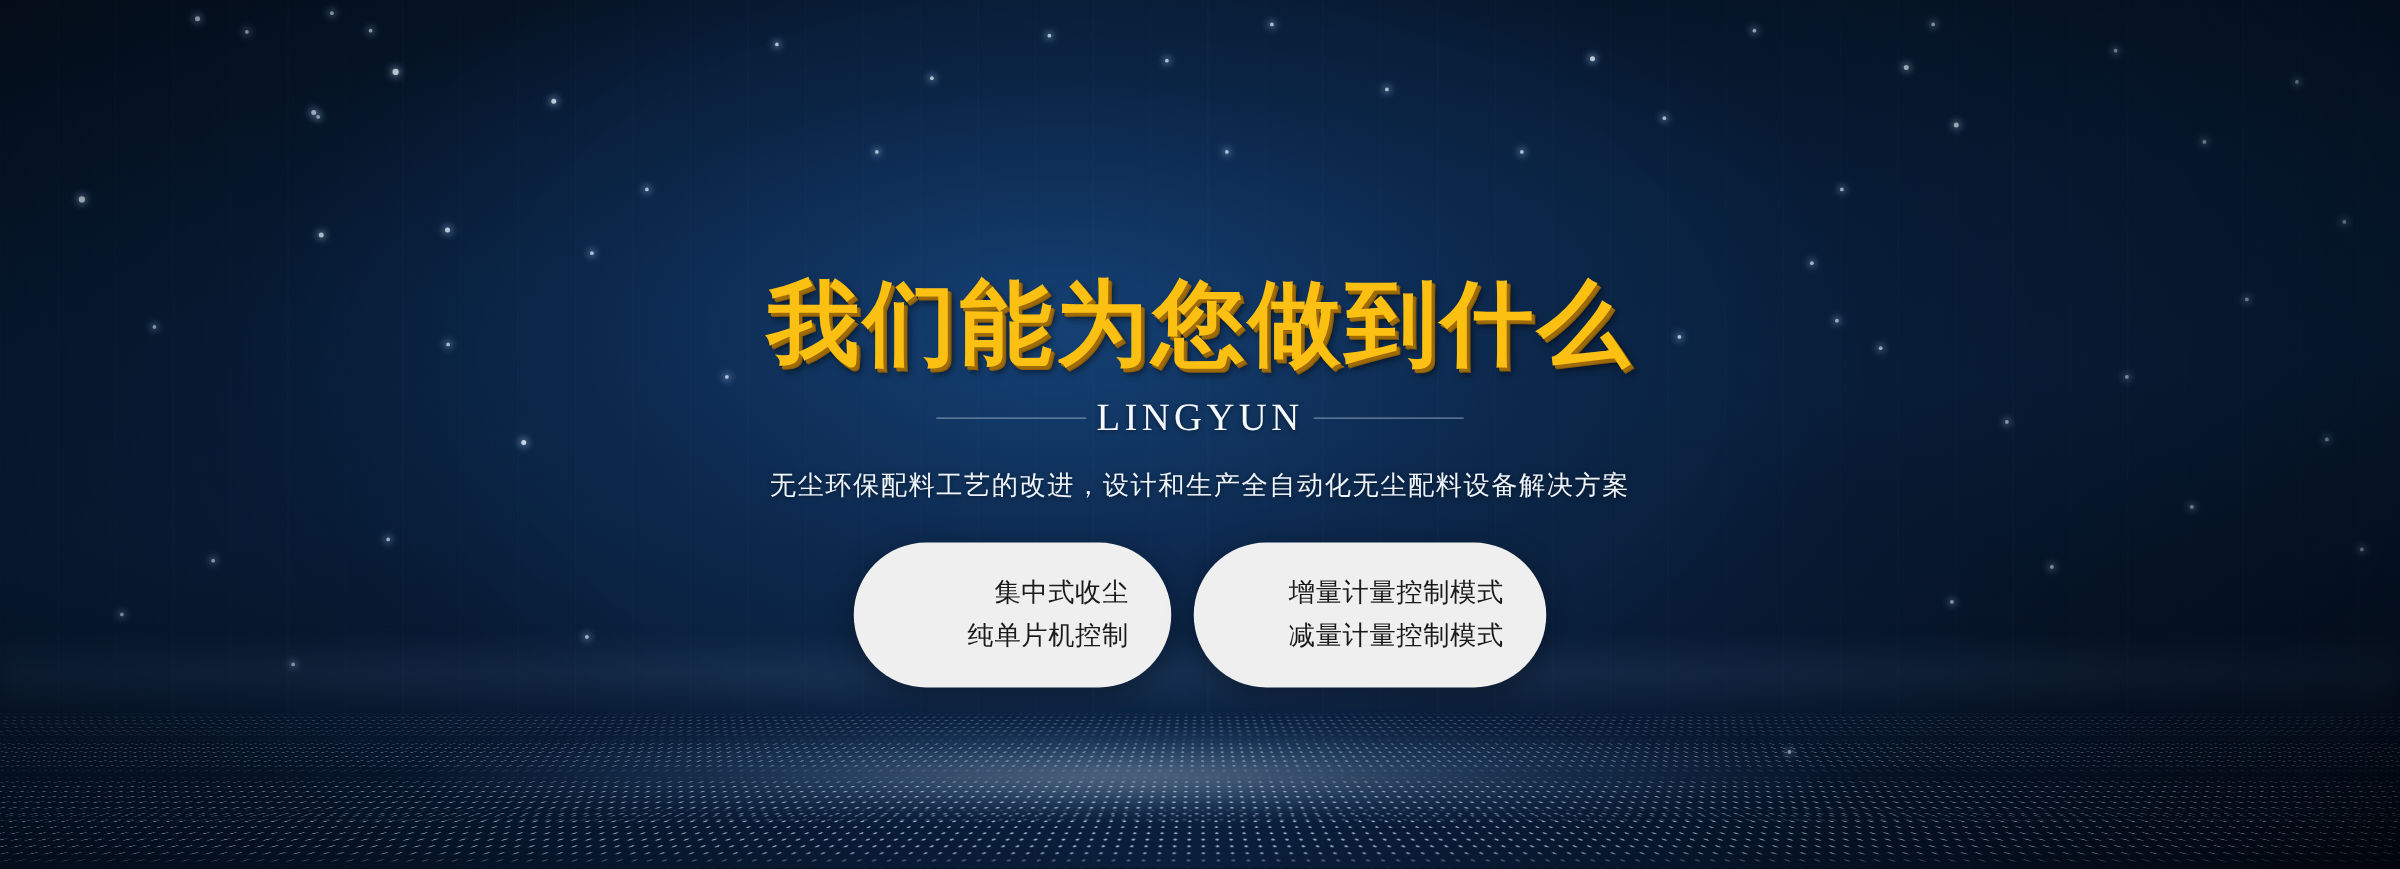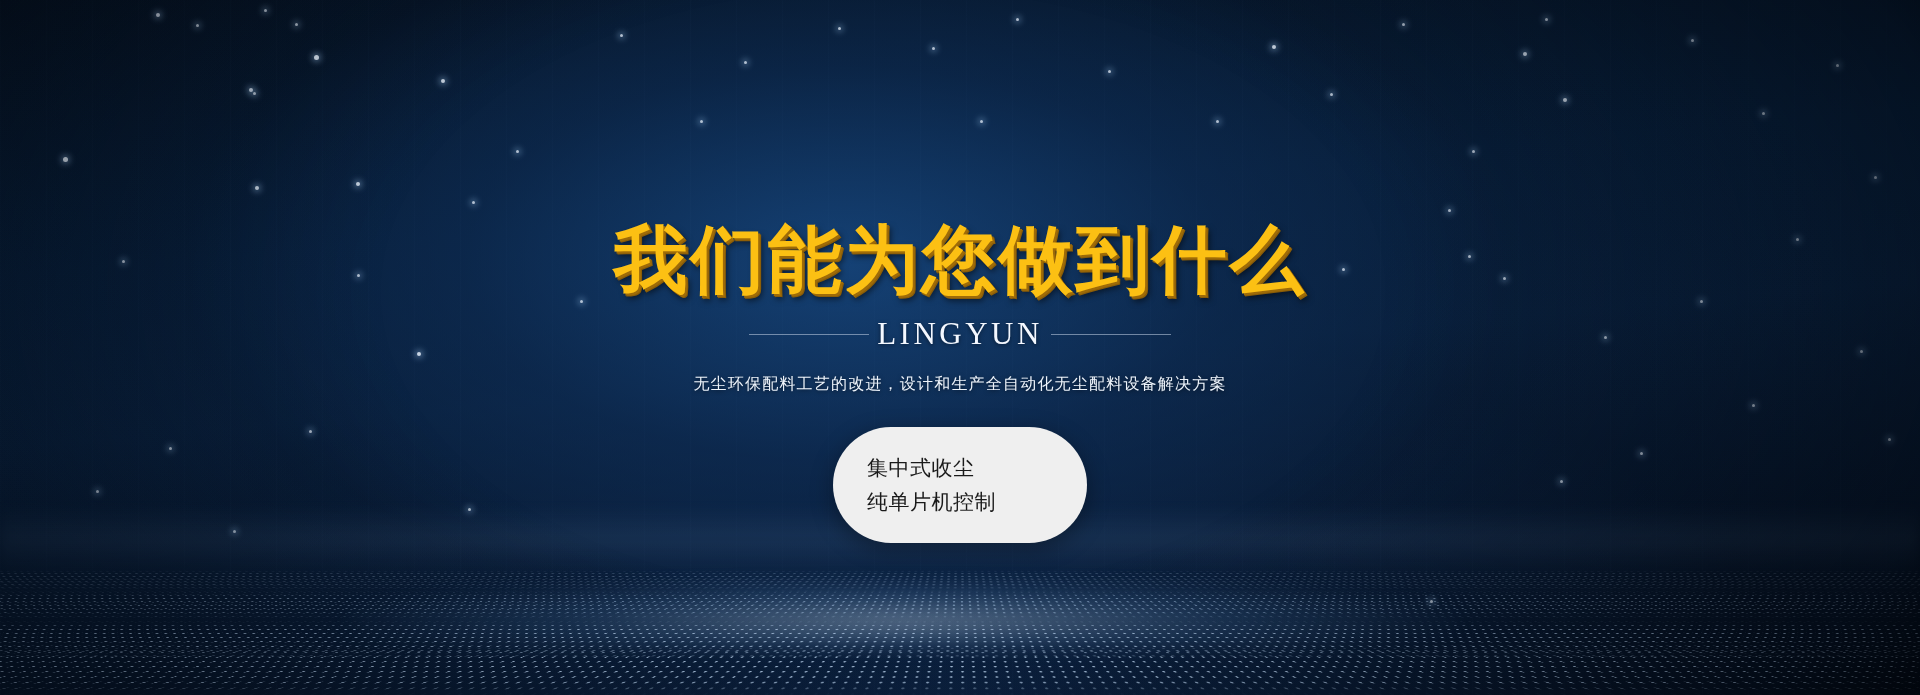--- a/index.html
+++ b/index.html
@@ -83,33 +83,33 @@
     margin-top:20px;
   }
   .brand-rule{width:120px;height:1px;background:rgba(196,212,232,0.55);}
   #brand{
     font-family:"Liberation Serif","DejaVu Serif",serif;
     font-size:31px;letter-spacing:3.5px;color:#f4f8ff;white-space:nowrap;
     text-shadow:0 1px 4px rgba(0,0,0,.5);
   }
   #subtitle{
     margin-top:22px;
-    font-size:16px;letter-spacing:1.2px;color:#eef4fb;white-space:nowrap;
+    font-size:21px;letter-spacing:1.2px;color:#eef4fb;white-space:nowrap;
     text-shadow:0 1px 4px rgba(0,0,0,.55);
   }
   #cards{
     display:flex;align-items:center;justify-content:center;gap:18px;
     margin-top:32px;
   }
   .card{
     background:#efefef;
     border-radius:60px;
     padding:22px 34px;
     min-height:72px;
-    display:flex;flex-direction:column;justify-content:center;align-items:flex-start;
+    display:flex;flex-direction:column;justify-content:center;align-items:flex-end;
     gap:12px;
     box-shadow:0 6px 22px rgba(0,0,0,0.35);
   }
   .card .line{
     color:#1a1a1a;font-size:21px;line-height:1.05;white-space:nowrap;letter-spacing:.5px;
   }
   #card-1{min-width:186px;}
   #card-2{min-width:214px;}
   #card-3{min-width:300px;}
 </style>
@@ -198,16 +198,20 @@
       <span class="brand-rule"></span>
     </div>
 
     <div id="subtitle">无尘环保配料工艺的改进，设计和生产全自动化无尘配料设备解决方案</div>
 
     <div id="cards">
       <div class="card" id="card-1">
         <span class="line">集中式收尘</span>
         <span class="line">纯单片机控制</span>
       </div>
+      <div class="card" id="card-2">
+        <span class="line">增量计量控制模式</span>
+        <span class="line">减量计量控制模式</span>
+      </div>
     </div>
 
   </div>
 </div>
 
 </body></html>

